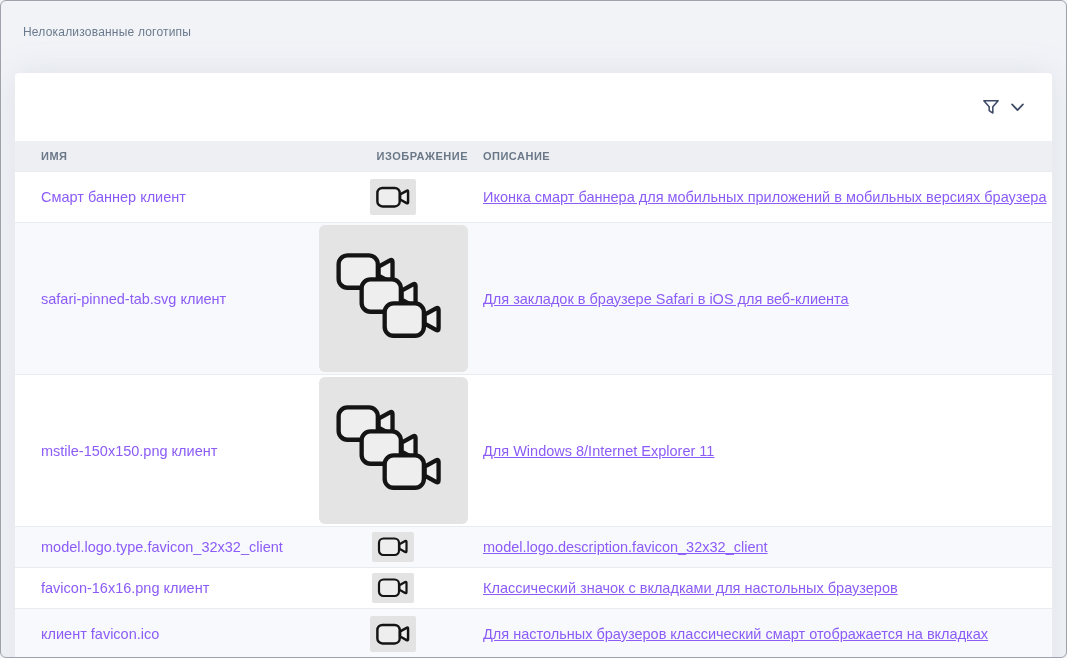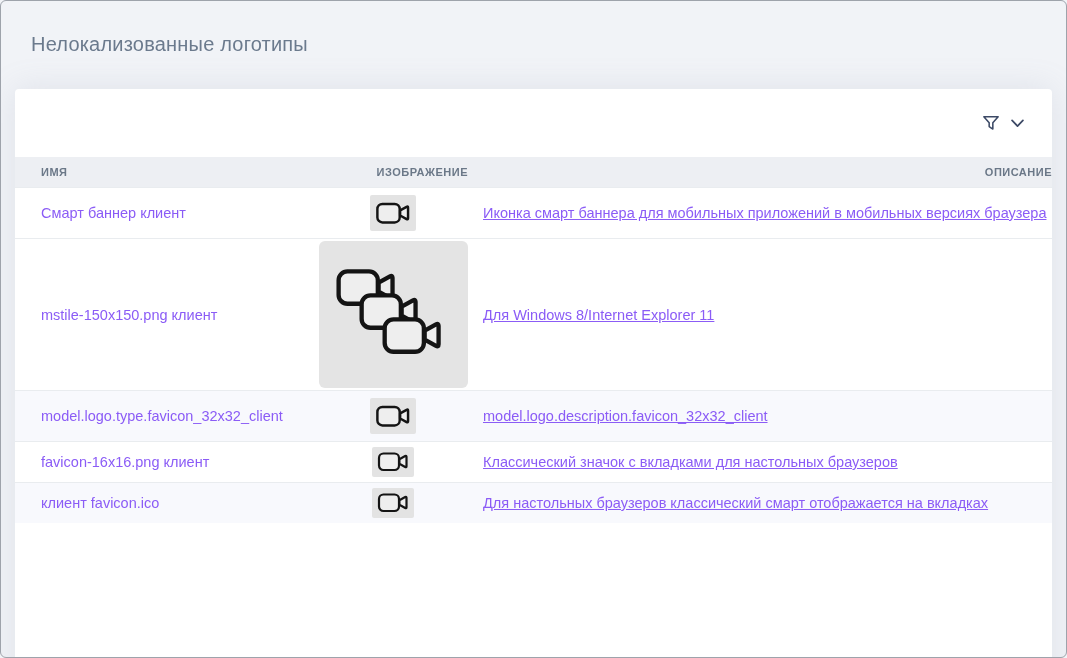--- a/index.html
+++ b/index.html
@@ -6,23 +6,23 @@
   html, body { margin: 0; padding: 0; }
   body {
     width: 1067px; height: 658px;
     background: #f1f3f7;
     border: 1px solid #9ea3ab;
     border-radius: 6px;
     overflow: hidden;
     font-family: "Liberation Sans", sans-serif;
   }
   .page-title {
-    margin: 8px;
+    margin: 0;
     padding: 25px 24px 19px 22px;
-    font-size: 20px;
+    font-size: 12px;
     line-height: 1;
     font-weight: 400;
     color: #6b7a8d;
     letter-spacing: .2px;
   }
   .card {
     margin: 16px 14px;
     background: #ffffff;
     border-radius: 4px;
     box-shadow: 0 0 2rem rgba(136,152,170,.18);
@@ -54,21 +54,21 @@
     background: #edeff3;
     font-size: 11px;
     font-weight: 700;
     color: #6b7888;
     text-transform: uppercase;
     letter-spacing: .5px;
     padding: 9px 0;
   }
   th.col-name  { width: 303px; text-align: left; padding-left: 26px; }
   th.col-image { width: 150px; text-align: right; }
-  th.col-desc  { text-align: right; padding-left: 15px; }
+  th.col-desc  { text-align: left; padding-left: 15px; }
   td {
     border-top: 1px solid #e9ecef;
     font-size: 14.5px;
     color: #8b5cf6;
     vertical-align: middle;
   }
   tr.striped td { background: #f8f9fd; }
   td.cell-name { padding: 6px 10px 6px 26px; word-wrap: break-word; }
   td.cell-image { text-align: center; padding: 0; }
   td.cell-desc { padding: 6px 4px 6px 15px; text-decoration: underline; }
@@ -149,20 +149,40 @@
     <td class="cell-image">
       <span class="img-chip img-chip--small">
         <svg viewBox="0 0 32 26" class="cam-stroke">
           <use href="#cam-shape"></use>
         </svg>
       </span>
       
     </td>
     <td class="cell-desc">Иконка смарт баннера для мобильных приложений в мобильных версиях браузера</td>
   </tr>
+          <tr class="striped">
+    <td class="cell-name">safari-pinned-tab.svg клиент</td>
+    <td class="cell-image">
+      
+      <span class="img-chip img-chip--large">
+        <svg viewBox="0 0 150 150">
+          <g class="cam-stroke" transform="translate(15,22) scale(2)">
+                    <use href="#cam-shape"></use>
+                  </g>
+          <g class="cam-stroke" transform="translate(38.5,46.5) scale(2)">
+                    <use href="#cam-shape"></use>
+                  </g>
+          <g class="cam-stroke" transform="translate(62,71) scale(2)">
+                    <use href="#cam-shape"></use>
+                  </g>
+        </svg>
+      </span>
+    </td>
+    <td class="cell-desc">Для закладок в браузере Safari в iOS для веб-клиента</td>
+  </tr>
           <tr>
     <td class="cell-name">mstile-150x150.png клиент</td>
     <td class="cell-image">
       
       <span class="img-chip img-chip--large">
         <svg viewBox="0 0 150 150">
           <g class="cam-stroke" transform="translate(15,22) scale(2)">
                     <use href="#cam-shape"></use>
                   </g>
           <g class="cam-stroke" transform="translate(38.5,46.5) scale(2)">

